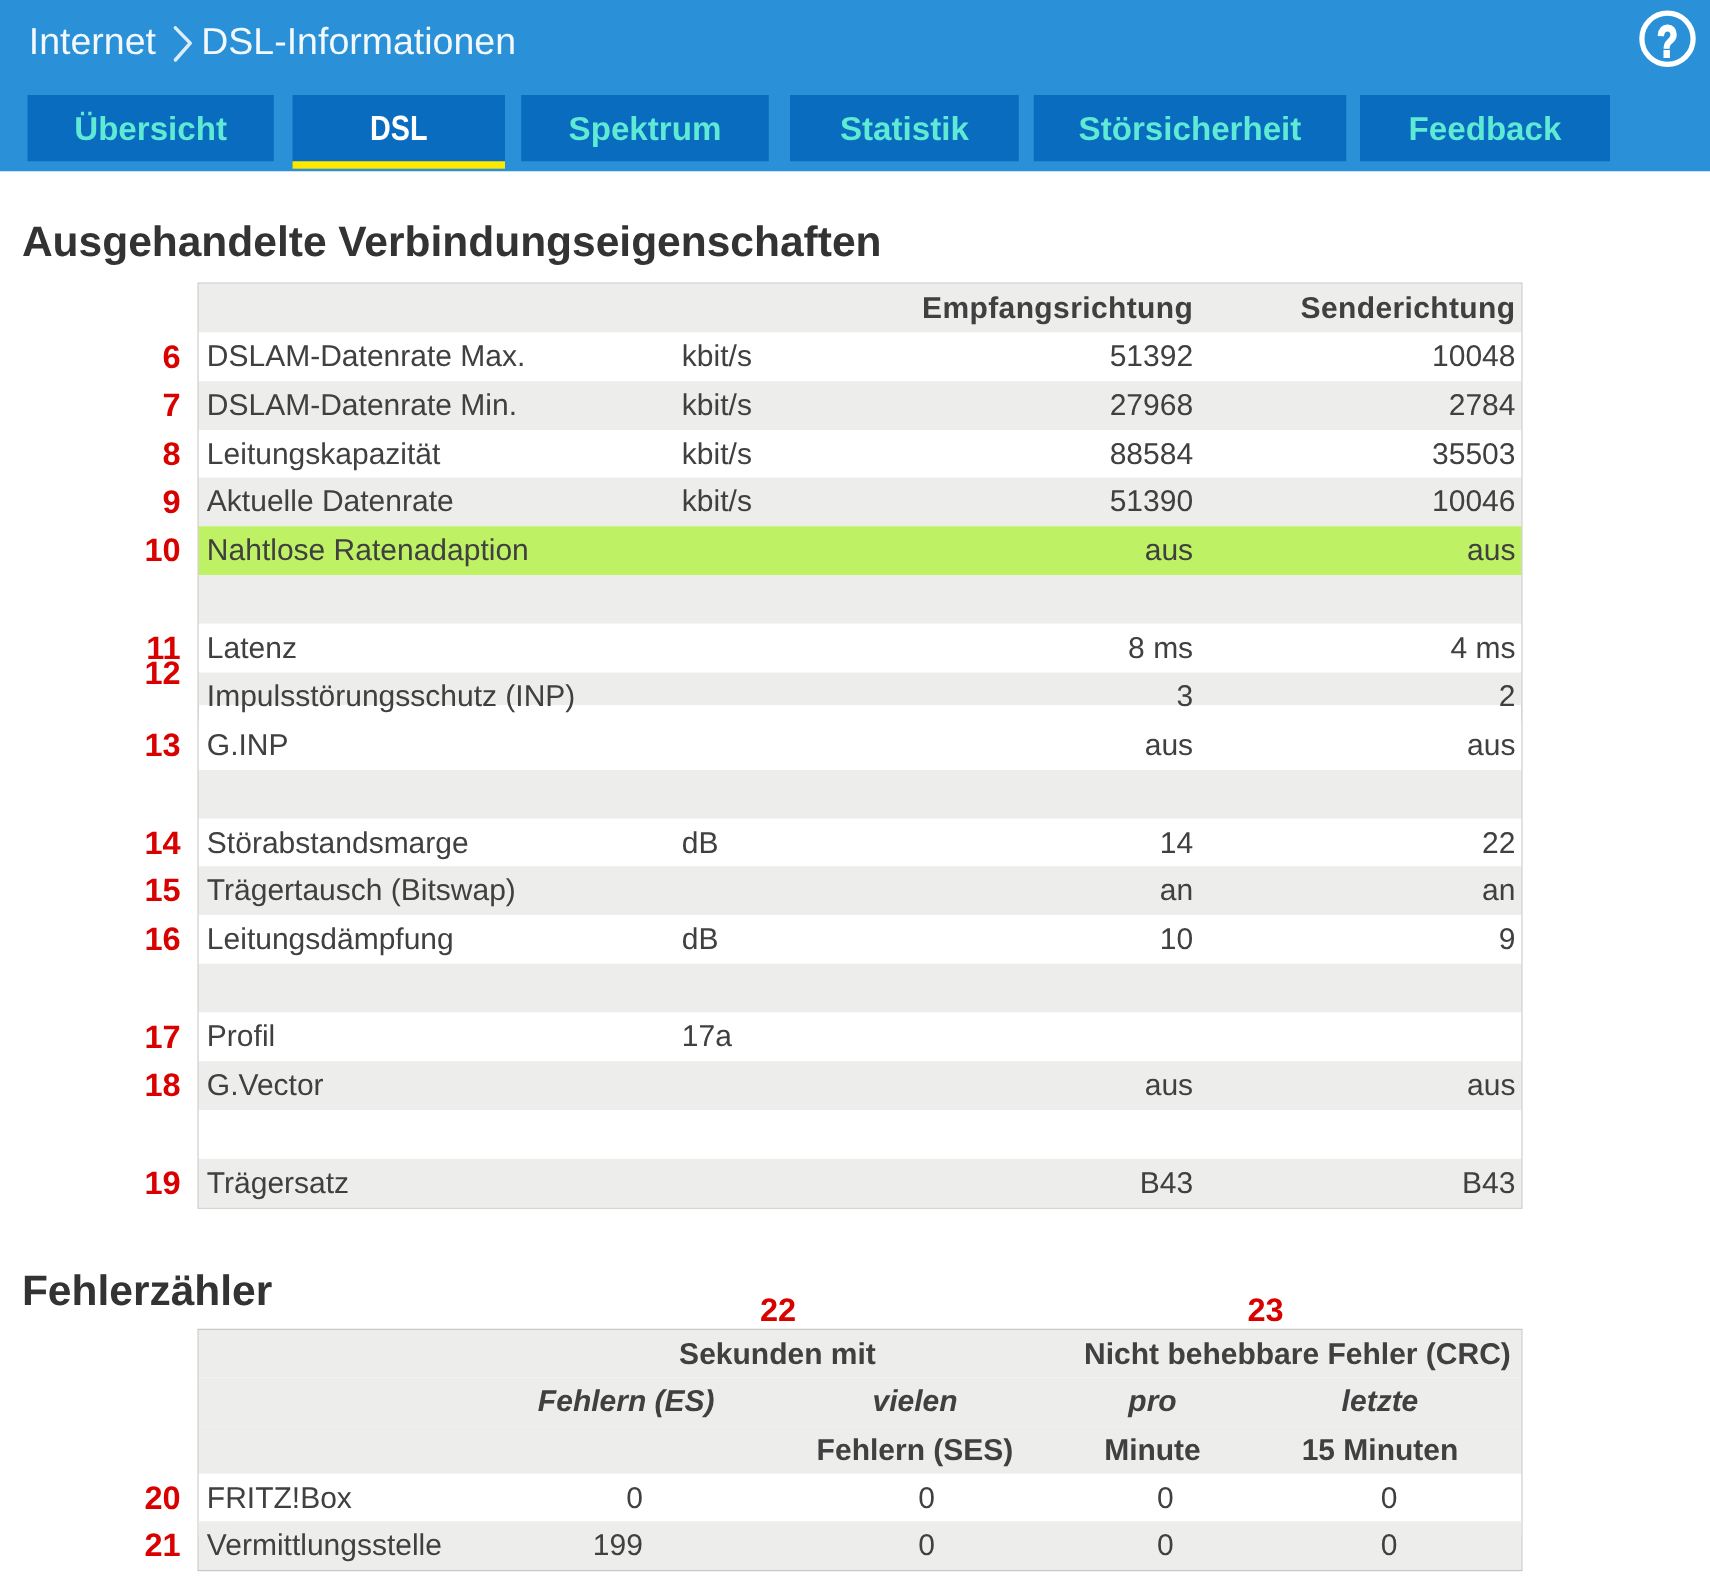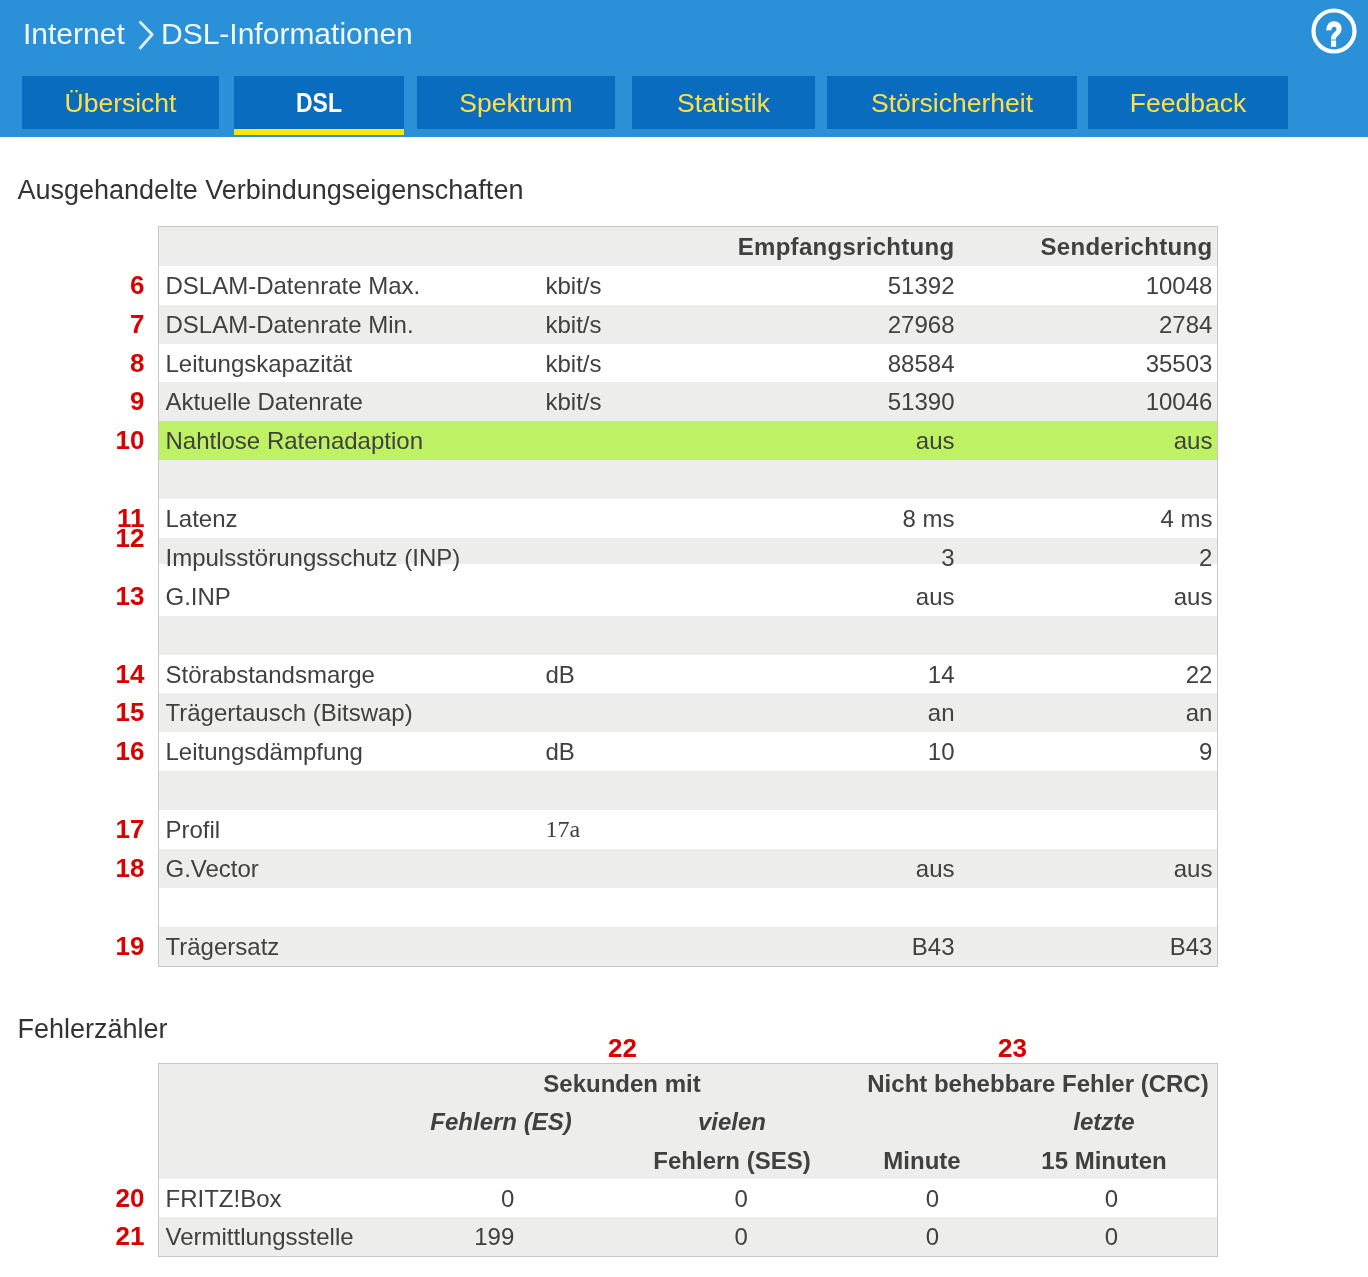--- a/index.html
+++ b/index.html
@@ -1,23 +1,23 @@
 <!DOCTYPE html>
 <html><head><meta charset="utf-8"><style>
 html,body{margin:0;padding:0;}
 body{width:1368px;height:1277px;background:#fff;font-family:"Liberation Sans",sans-serif;position:relative;overflow:hidden;color:#404040;}
 .abs{position:absolute;}
 #band{position:absolute;left:0;top:0;width:1368px;height:137px;background:#2a91d8;}
-.tab{position:absolute;top:75.5px;height:53px;line-height:54.5px;background:#0a6cbe;color:#fde047;font-size:26.5px;text-align:center;}
+.tab{position:absolute;top:75.5px;height:53px;line-height:54.5px;background:#0a6cbe;color:#5eead4;font-size:26.5px;text-align:center;font-weight:bold;}
 .tab.act{border-bottom:6px solid #ffe800;color:#ffffff;font-weight:bold;}
 .crumb{position:absolute;color:#f2f8fc;font-size:30px;line-height:normal;}
 .row{position:absolute;left:0;width:100%;line-height:39.9px;font-size:24px;}
 .cell{position:absolute;top:0;line-height:inherit;white-space:nowrap;}
 .num{position:absolute;color:#d90000;font-weight:bold;font-size:26px;text-align:right;line-height:39.9px;}
-h2{position:absolute;margin:0;font-size:27px;color:#333;font-weight:normal;line-height:normal;}
+h2{position:absolute;margin:0;font-size:34px;color:#333;font-weight:bold;line-height:normal;}
 </style></head><body>
 <div id="band"></div>
 
 <span class="crumb" style="left:23px;top:17.4px;">Internet</span>
 <svg class="abs" style="left:135px;top:20px;" width="20" height="30" viewBox="0 0 20 30">
     <path d="M5.3 2.3 L17.2 14.5 L5.3 28" fill="none" stroke="#dcedf8" stroke-width="2.8" stroke-linecap="round" stroke-linejoin="round"></path>
   </svg>
 <span class="crumb" style="left:161px;top:17.4px;">DSL-Informationen</span>
 <svg class="abs" style="left:1311px;top:8px;" width="46" height="46" viewBox="0 0 46 46">
     <circle cx="23" cy="23" r="20.5" fill="none" stroke="#ffffff" stroke-width="4.2"></circle>
@@ -94,21 +94,21 @@
     </div>
 <div class="row" style="top:505.31px;height:38.87px;background:#ffffff;">
       <span class="cell" style="left:6.3px;">Leitungsdämpfung</span>
       <span class="cell" style="left:386.3px;">dB</span>
       <span class="cell" style="right:262.2px;">10</span>
       <span class="cell" style="right:4.3px;">9</span>
     </div>
 <div class="row" style="top:544.18px;height:38.87px;background:#ededec;"></div>
 <div class="row" style="top:583.05px;height:38.87px;background:#ffffff;">
       <span class="cell" style="left:6.3px;">Profil</span>
-      <span class="cell" style="left:386.3px;font-family:Liberation Serif, serif;">17a</span>
+      <span class="cell" style="left:386.3px;">17a</span>
     </div>
 <div class="row" style="top:621.92px;height:38.87px;background:#ededec;">
       <span class="cell" style="left:6.3px;">G.Vector</span>
       <span class="cell" style="right:262.2px;">aus</span>
       <span class="cell" style="right:4.3px;">aus</span>
     </div>
 <div class="row" style="top:660.79px;height:38.87px;background:#ffffff;"></div>
 <div class="row" style="top:699.66px;height:38.87px;background:#ededec;">
       <span class="cell" style="left:6.3px;">Trägersatz</span>
       <span class="cell" style="right:262.2px;">B43</span>
@@ -133,20 +133,21 @@
 <div class="num" style="left:572.5px;top:1028.5px;width:100px;text-align:center;">22</div>
 <div class="num" style="left:962.5px;top:1028.5px;width:100px;text-align:center;">23</div>
 <div class="abs" style="left:158.2px;top:1063.1px;width:1057.5px;height:191.50px;border:1px solid #c8c8c8;background:#fff;">
 <div class="row" style="top:0.00px;height:38.30px;background:#ededec;">
       <span class="cell" style="left:312.8px;width:300px;text-align:center;font-weight:bold;">Sekunden mit</span>
       <span class="cell" style="left:698.8px;width:360px;text-align:center;font-weight:bold;">Nicht behebbare Fehler (CRC)</span>
     </div>
 <div class="row" style="top:38.30px;height:38.30px;background:#ededec;font-style:italic;">
       <span class="cell" style="left:231.8px;width:220px;text-align:center;font-weight:bold;">Fehlern (ES)</span>
       <span class="cell" style="left:462.8px;width:220px;text-align:center;font-weight:bold;">vielen</span>
+      <span class="cell" style="left:652.8px;width:220px;text-align:center;font-weight:bold;">pro</span>
       <span class="cell" style="left:834.8px;width:220px;text-align:center;font-weight:bold;">letzte</span>
     </div>
 <div class="row" style="top:76.60px;height:38.30px;background:#ededec;">
       <span class="cell" style="left:462.8px;width:220px;text-align:center;font-weight:bold;">Fehlern (SES)</span>
       <span class="cell" style="left:652.8px;width:220px;text-align:center;font-weight:bold;">Minute</span>
       <span class="cell" style="left:834.8px;width:220px;text-align:center;font-weight:bold;">15 Minuten</span>
     </div>
 <div class="row" style="top:114.90px;height:49px;background:#ffffff;">
       <span class="cell" style="left:6.3px;">FRITZ!Box</span>
       <span class="cell" style="right:702.4px;">0</span>

